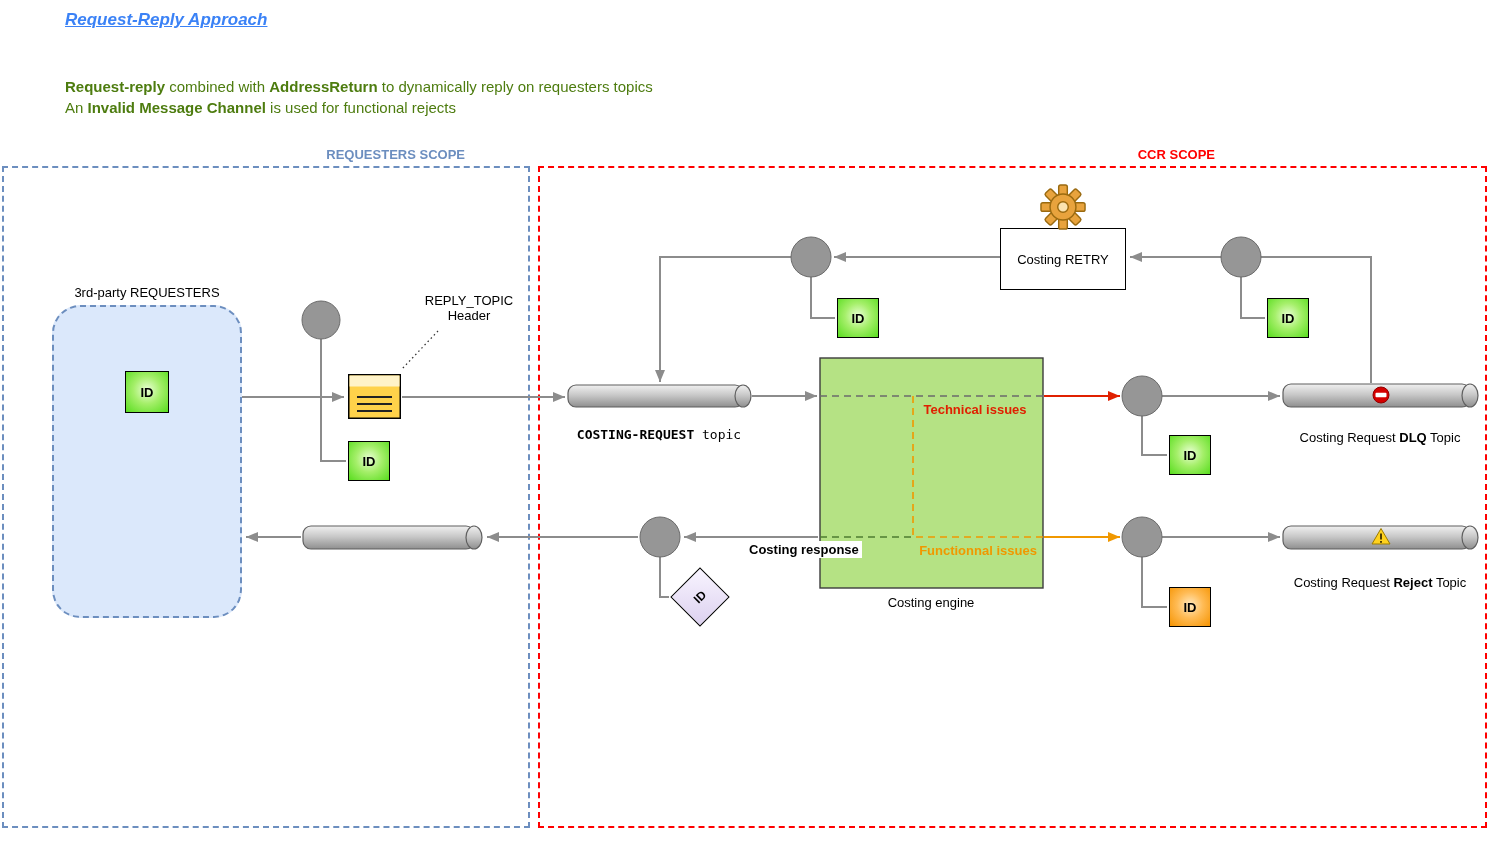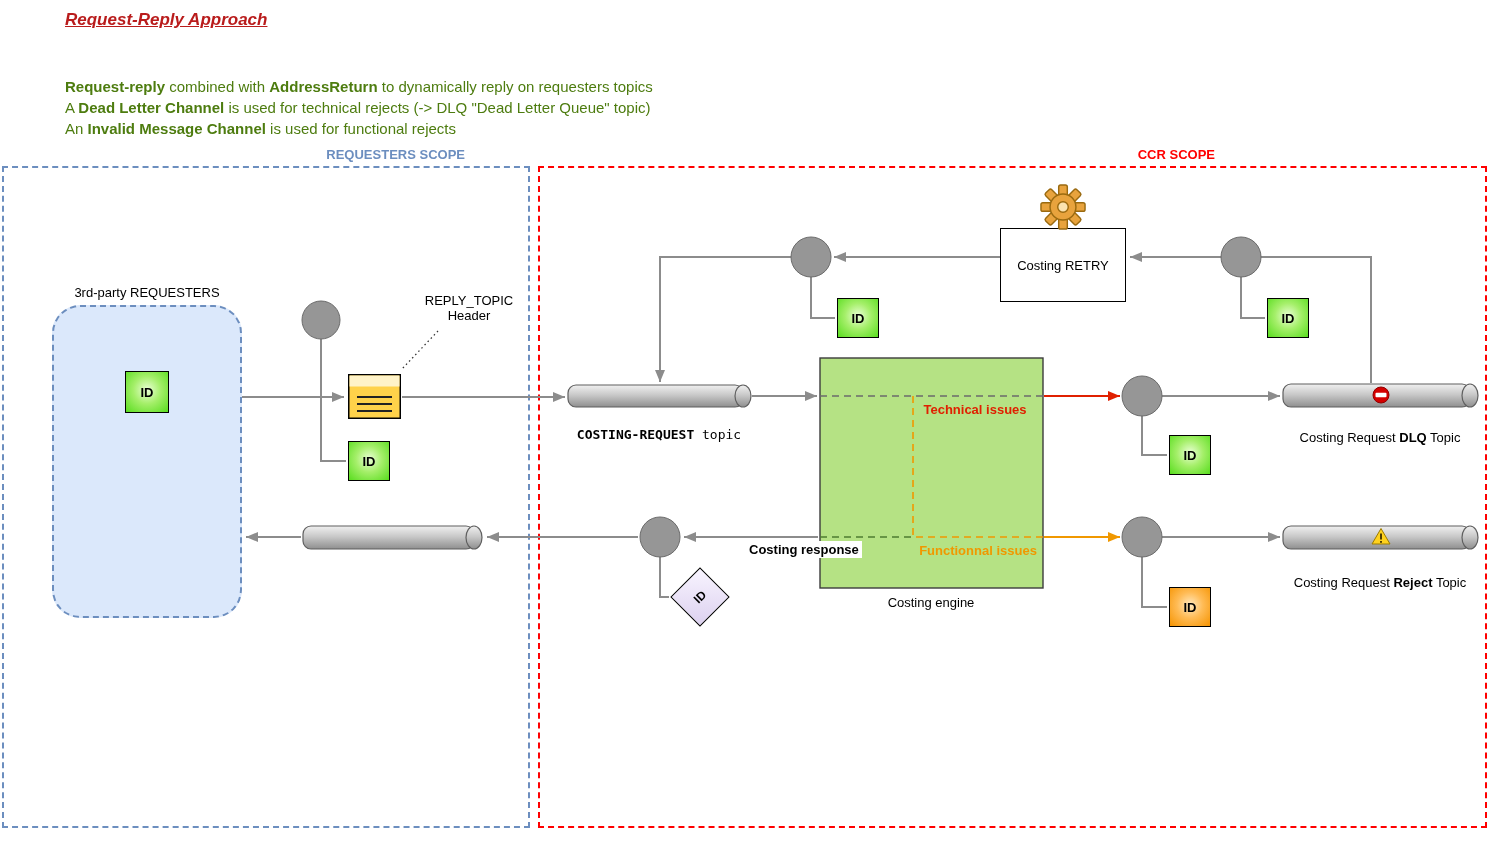--- a/index.html
+++ b/index.html
@@ -1,55 +1,54 @@
 <!DOCTYPE html>
 <html><head>
 <meta charset="utf-8">
 <style>
   * { margin:0; padding:0; box-sizing:border-box; }
   body { font-family:"Liberation Sans", sans-serif; background:#fff; }
   .canvas { position:relative; width:1494px; height:841px; background:#fff; overflow:hidden; }
   .abs { position:absolute; }
-  .title { position:absolute; left:65px; top:10px; font-size:17px; font-weight:bold; font-style:italic; text-decoration:underline; color:#b91c1c; }
+  .title { position:absolute; left:65px; top:10px; font-size:17px; font-weight:bold; font-style:italic; text-decoration:underline; color:#3b82f6; }
   .intro { position:absolute; left:65px; top:46px; font-size:15px; color:#4d7c0f; line-height:21px;margin-top:30px; }
   .scope-label { position:absolute; top:147px; width:400px; text-align:right; font-size:13px; font-weight:bold; }
   .scope-label.req { left:65px; color:#6c8ebf; }
   .scope-label.ccr { left:815px; color:#ff0000; }
   .scope { position:absolute; border:2px dashed; background:transparent; }
   .scope.req { left:2px; top:166px; width:528px; height:662px; border-color:#6c8ebf; }
   .scope.ccr { left:538px; top:166px; width:949px; height:662px; border-color:#ff0000; }
   .reqbox { position:absolute; left:52px; top:305px; width:190px; height:313px; border:2px dashed #6c8ebf; border-radius:28px; background:#dbe8fb; }
   .lbl { position:absolute; font-size:13px; color:#000; }
   .center { text-align:center; }
   .idbox { position:absolute; width:42px; height:40px; border:1px solid #000; display:flex; align-items:center; justify-content:center;
            font-weight:bold; font-size:13px; color:#000;
            background: radial-gradient(circle at 50% 45%, #eaffd6 0%, #a5ef6a 45%, #58dd1e 100%); }
   .idbox.orange { background: radial-gradient(circle at 50% 45%, #ffe9c0 0%, #ffbb55 45%, #f59300 100%); }
   .diamond { position:absolute; left:679px; top:576px; width:42px; height:42px; border:1px solid #000;
              transform:rotate(45deg); background:linear-gradient(135deg,#f8f4ff,#dcd1ef);
              display:flex; align-items:center; justify-content:center; }
   .diamond span { transform:rotate(-90deg); font-weight:bold; font-size:12px; color:#000; }
-  .retry { position:absolute; left:1000px; top:228px; width:126px; height:74px; background:#fff; border:1px solid #000;
+  .retry { position:absolute; left:1000px; top:228px; width:126px; height:62px; background:#fff; border:1px solid #000;
            display:flex; align-items:center; justify-content:center; font-size:13px; color:#000; z-index:3; }
   .gear { position:absolute; left:1040px; top:184px; width:46px; height:46px; z-index:4; }
   .envelope { position:absolute; left:348px; top:374px; width:53px; height:45px; }
   .mono { font-family:"DejaVu Sans Mono", monospace; }
   .red-txt { color:#e02000; font-weight:bold; }
   .orange-txt { color:#f09800; font-weight:bold; }
   .white-bg { background:#fff; padding:1px 3px; white-space:nowrap; font-weight:bold; }
 </style>
 </head>
 <body>
 
 <div class="canvas">
 
   <div class="title">Request-Reply Approach</div>
   <div class="intro">
     <div><b>Request-reply</b><span> combined with </span><b>AddressReturn</b><span> to dynamically reply on requesters topics</span></div>
-    <div><span>A </span><b>Dead Letter Channel</b><span> is used for technical rejects (-&gt; DLQ "Dead Letter Queue" topic)</span></div>
     <div><span>An </span><b>Invalid Message Channel</b><span> is used for functional rejects</span></div>
   </div>
 
   <div class="scope-label req">REQUESTERS SCOPE</div>
   <div class="scope-label ccr">CCR SCOPE</div>
   <div class="scope req"></div>
   <div class="scope ccr"></div>
 
   <div class="reqbox"></div>
   <div class="lbl center" style="left:52px; top:285px; width:190px;">3rd-party REQUESTERS</div>

